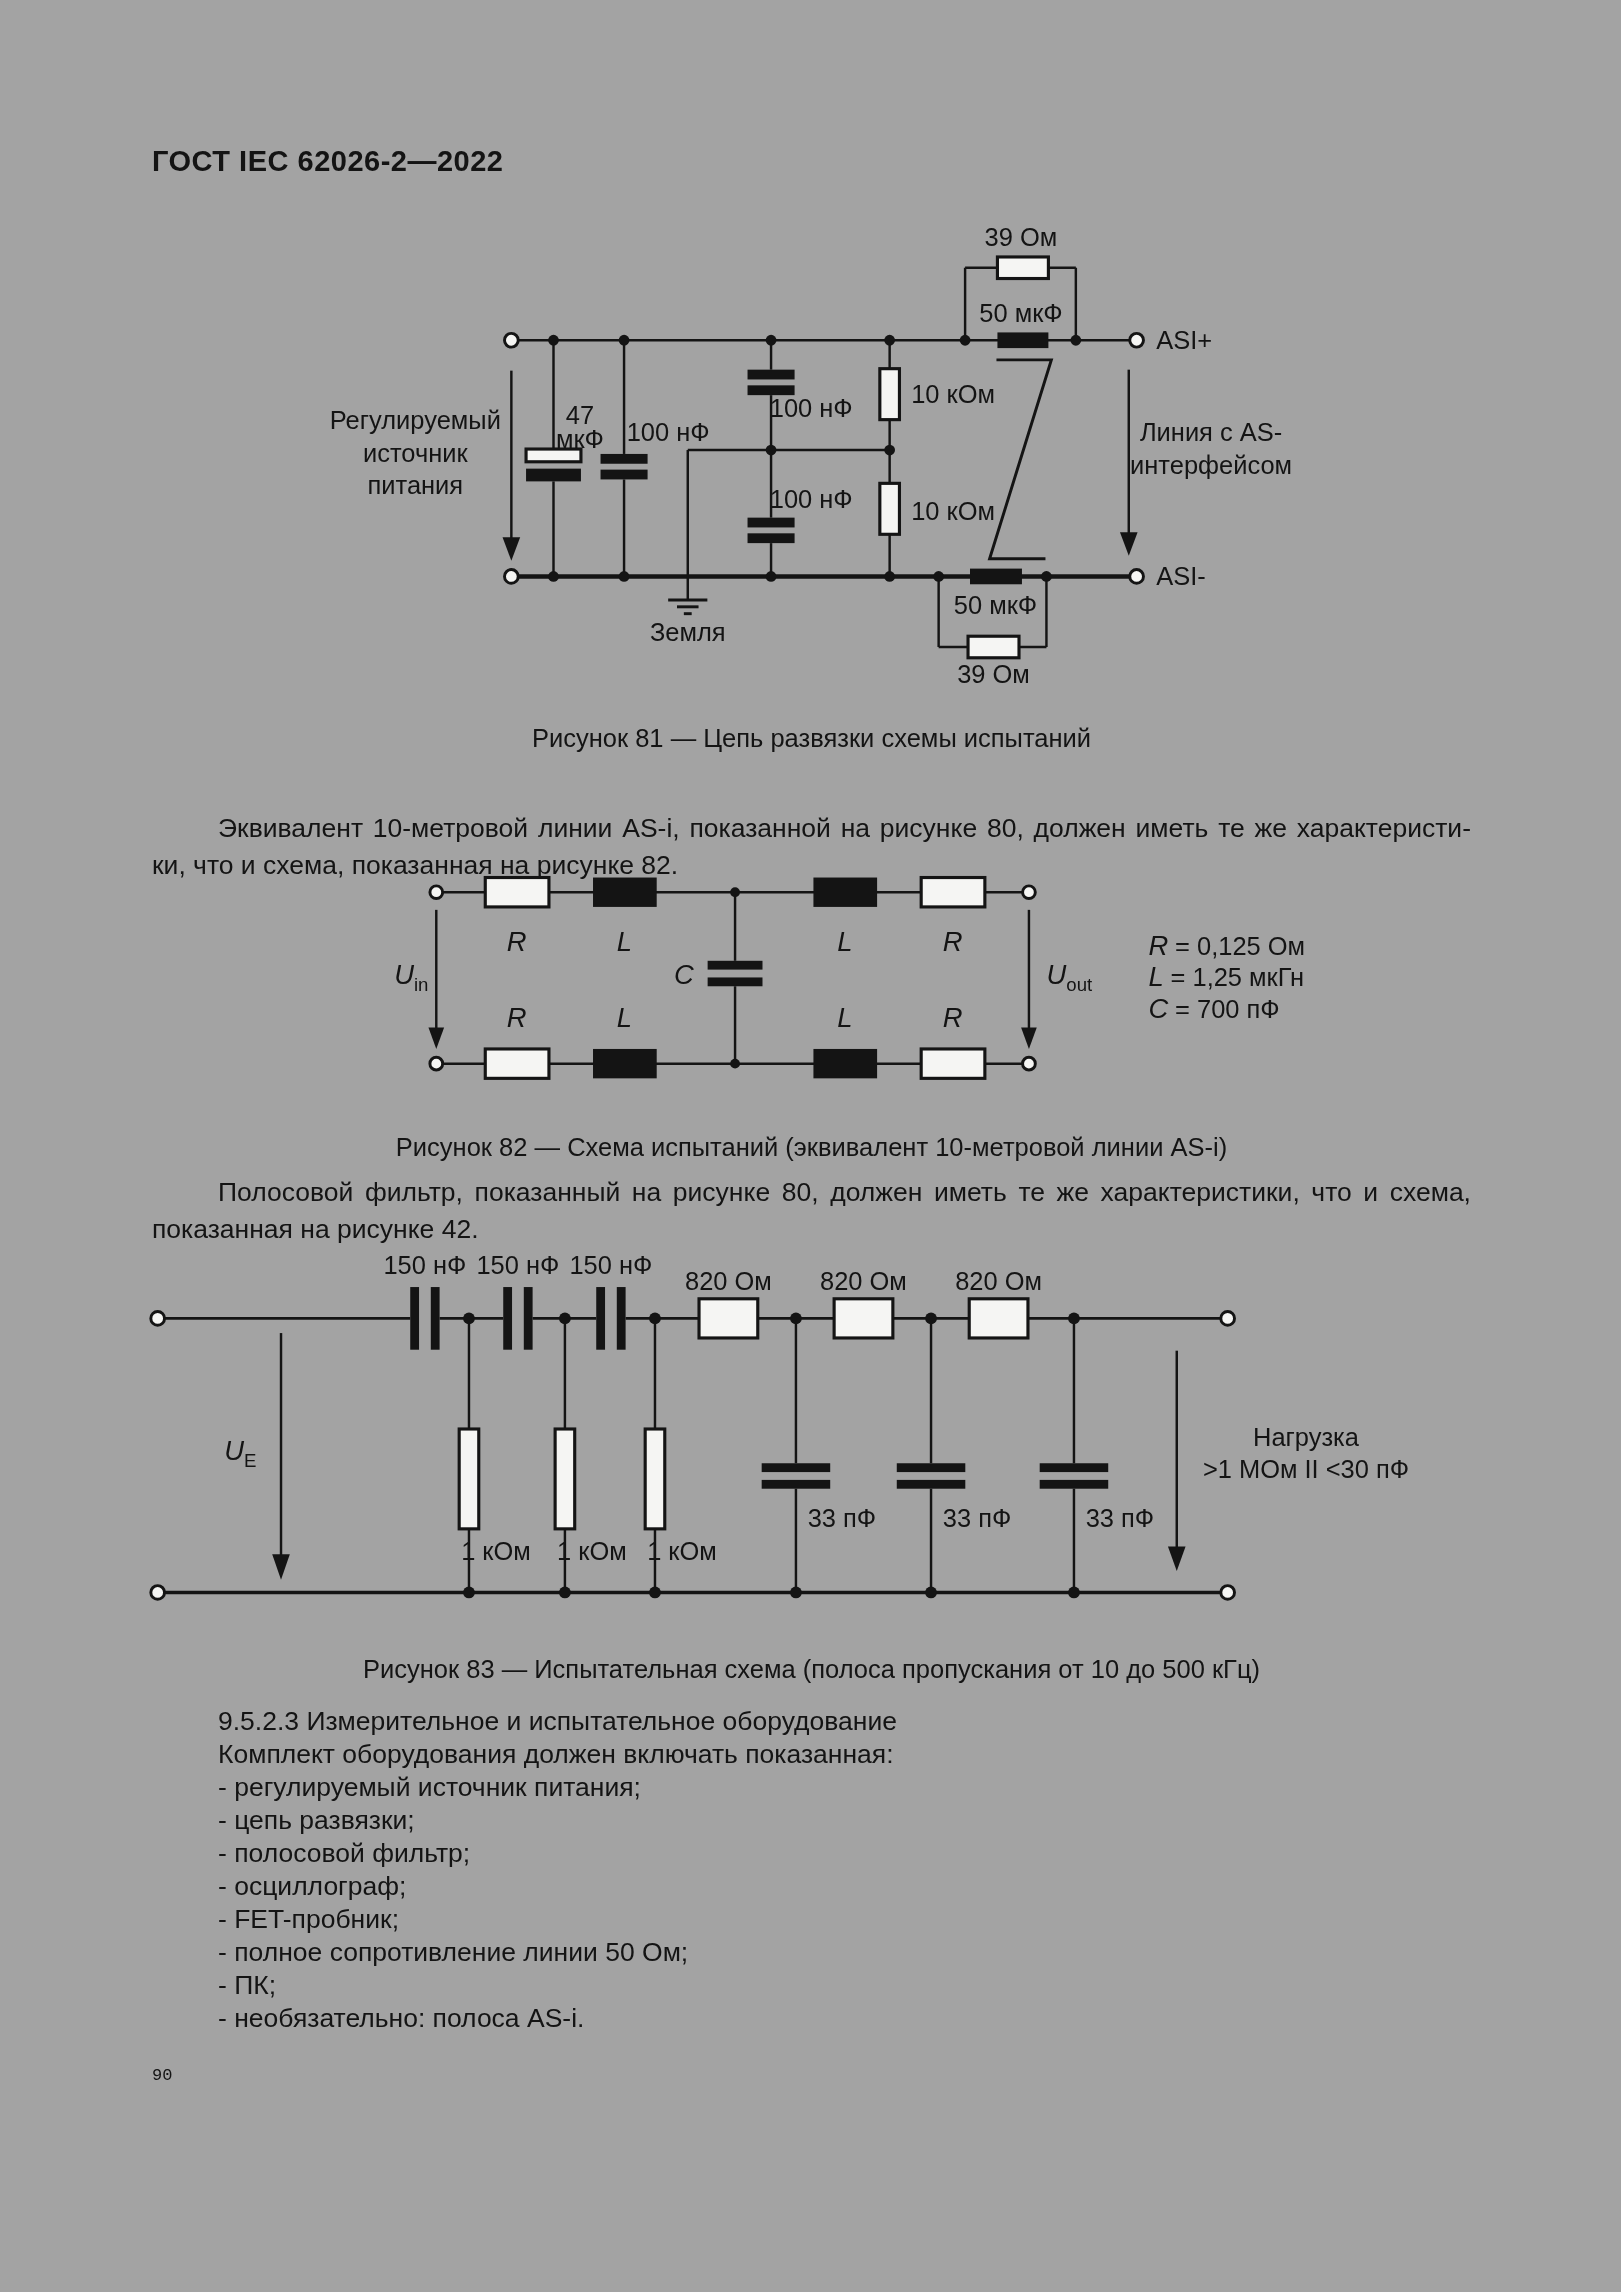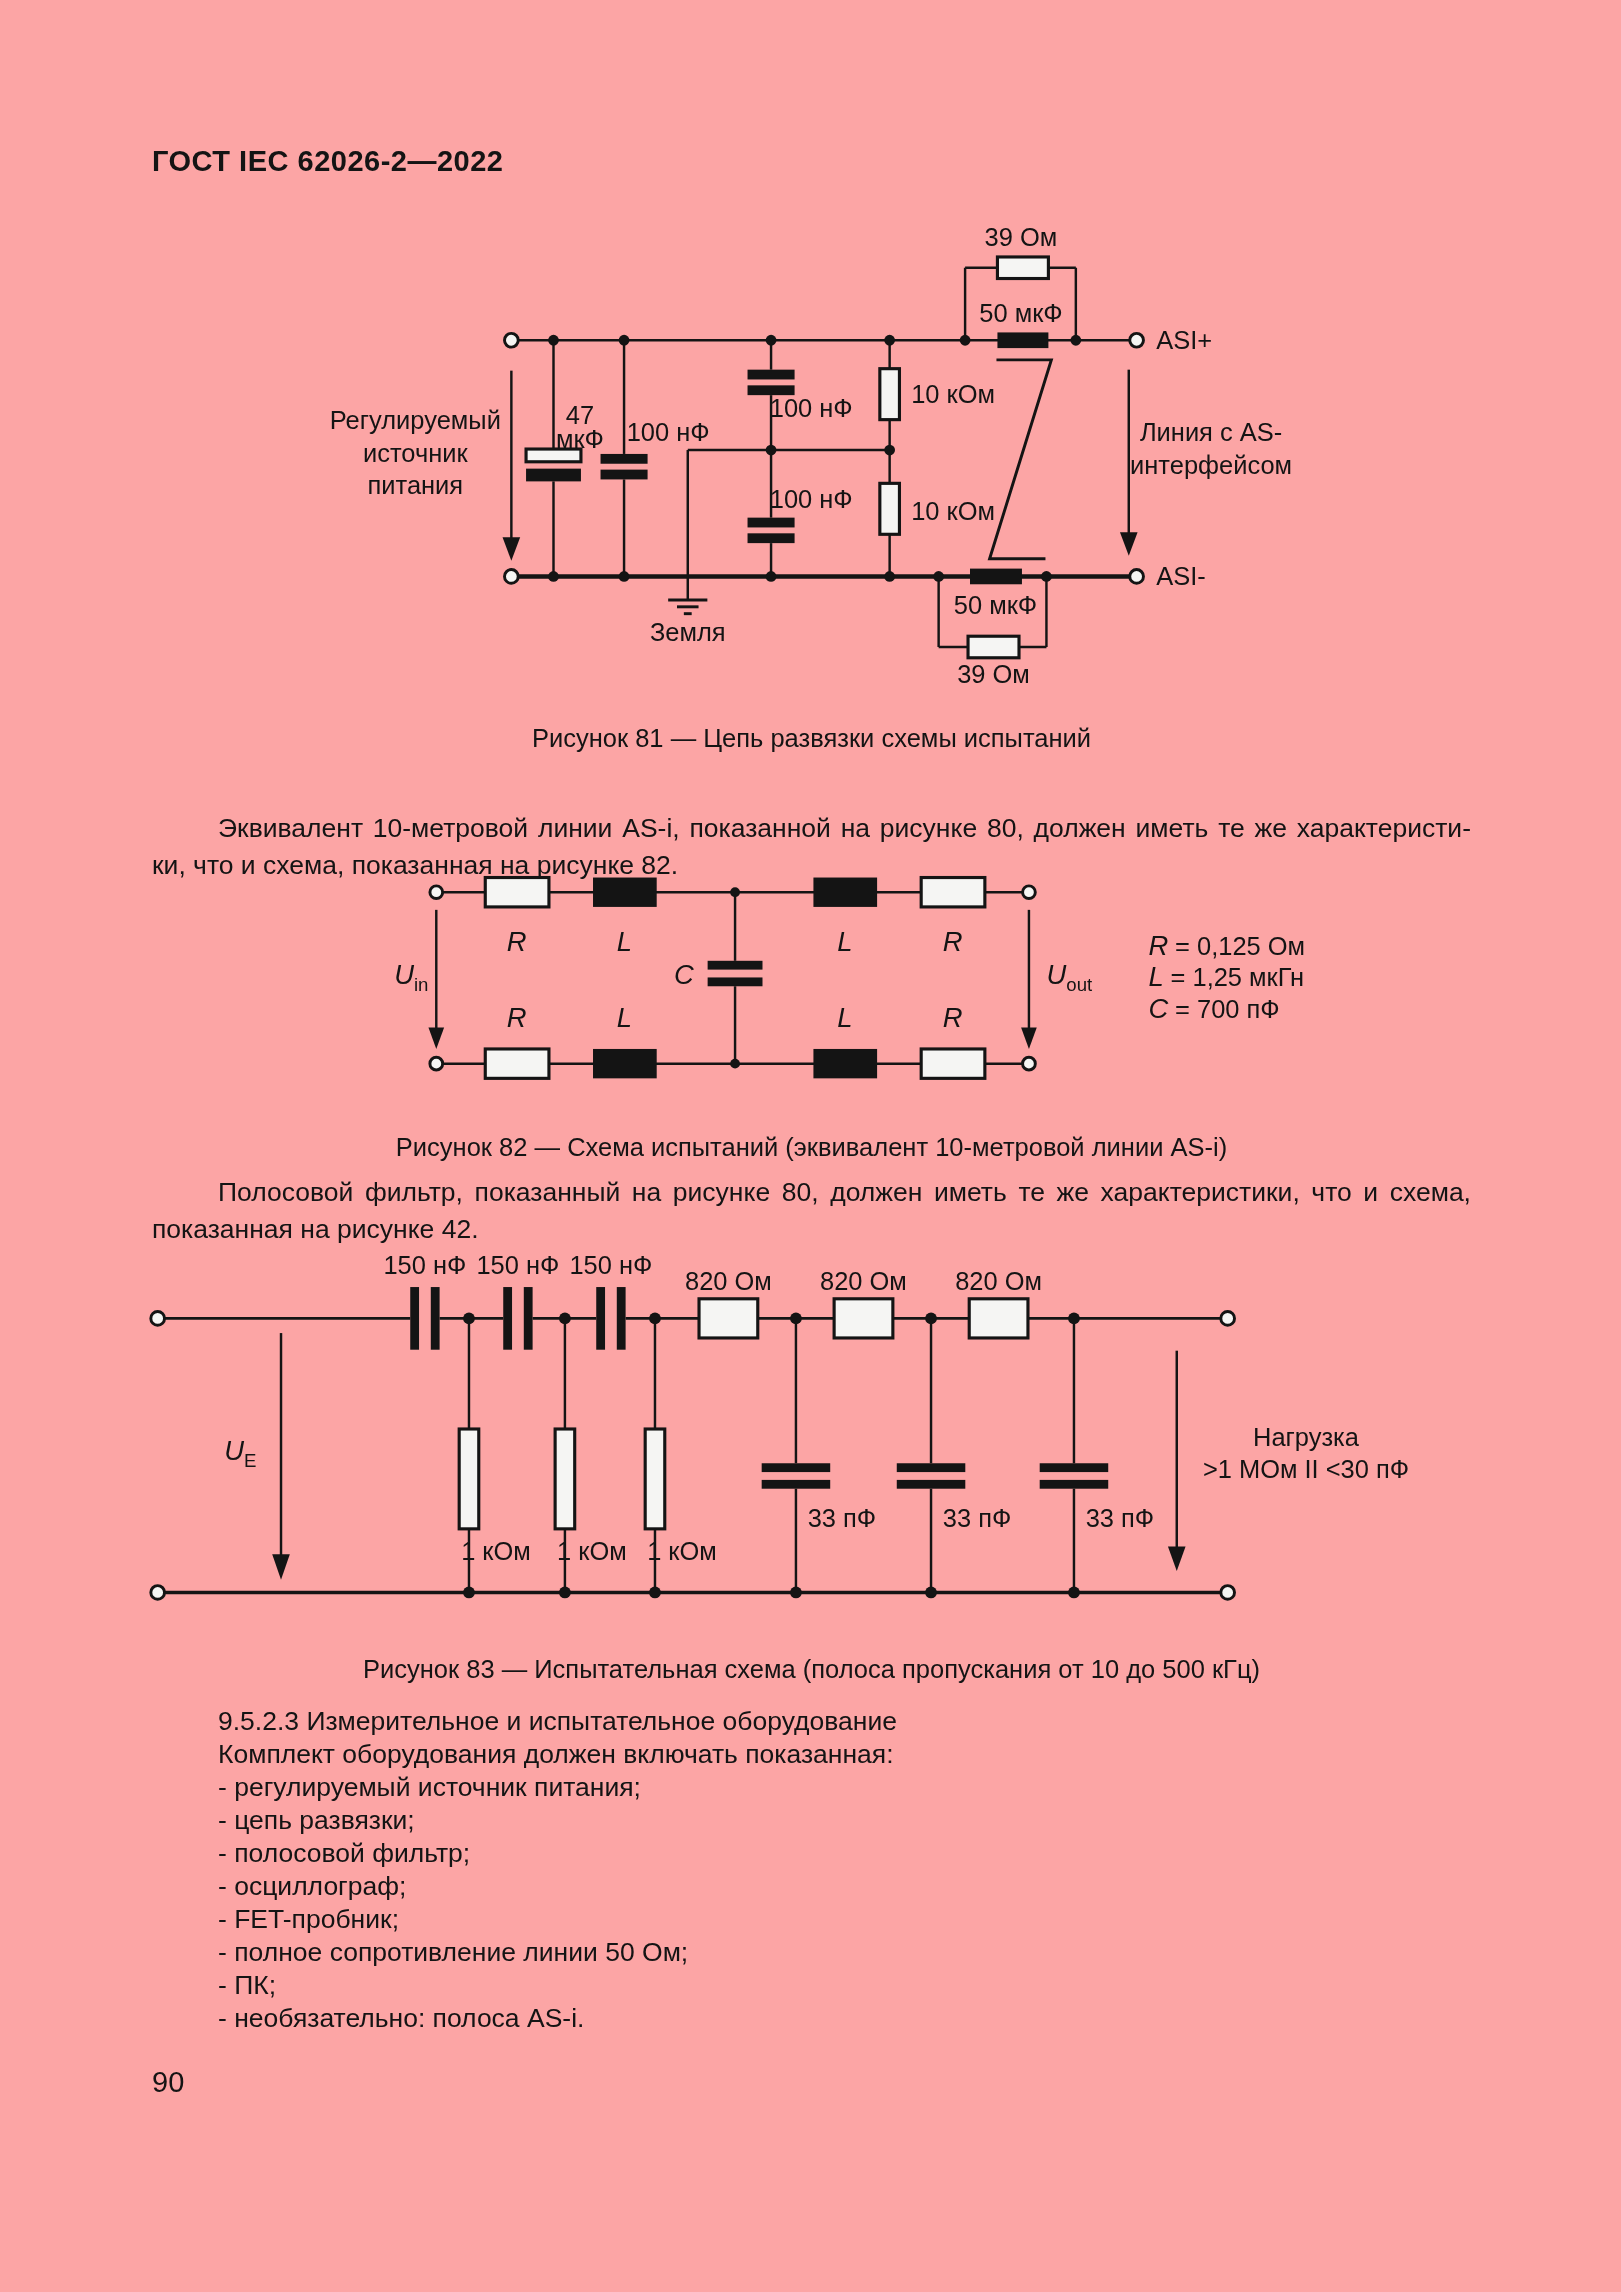--- a/index.html
+++ b/index.html
@@ -1,19 +1,19 @@
 <!DOCTYPE html>
 <html><head>
 <meta charset="utf-8">
 <style>
   html,body{margin:0;padding:0;background:#e8e8e8;}
   .page{
     position:relative;
     width:1621px;height:2293px;
-    background:#fca5a5;
+    background:#a3a3a3;
     font-family:"Liberation Sans","DejaVu Sans",sans-serif;
     color:#141414;
     overflow:hidden;
   }
   .doc-header{
     position:absolute;left:152px;top:145px;
     font-size:29px;font-weight:bold;letter-spacing:0.5px;
   }
   .caption{
     position:absolute;left:152px;width:1319px;
@@ -22,21 +22,21 @@
   .para{
     position:absolute;left:152px;width:1319px;
     font-size:26.5px;line-height:37px;
   }
   .para .l1{text-align:justify;text-align-last:justify;padding-left:66px;}
   .section-block{
     position:absolute;left:218px;top:1705px;width:1255px;
     font-size:26.5px;line-height:33px;
   }
   .page-number{
-    position:absolute;left:152px;top:2066px;font-size:29px;
+    position:absolute;left:152px;top:2066px;font-size:17px;font-family:Liberation Mono, monospace;
   }
   .figure{position:absolute;}
   svg text{fill:#141414;font-size:26px;font-family:"Liberation Sans","DejaVu Sans",sans-serif;}
   svg .it{font-style:italic;font-size:28px;}
   svg .sub{font-size:19px;}
   .wire{stroke:#141414;stroke-width:2.5;fill:none;}
   .wire3{stroke:#141414;stroke-width:3;fill:none;}
   .railB{stroke:#141414;stroke-width:4.5;fill:none;}
   .railB2{stroke:#141414;stroke-width:3.5;fill:none;}
   .comp{stroke:#141414;stroke-width:3.2;fill:#f5f5f3;}

